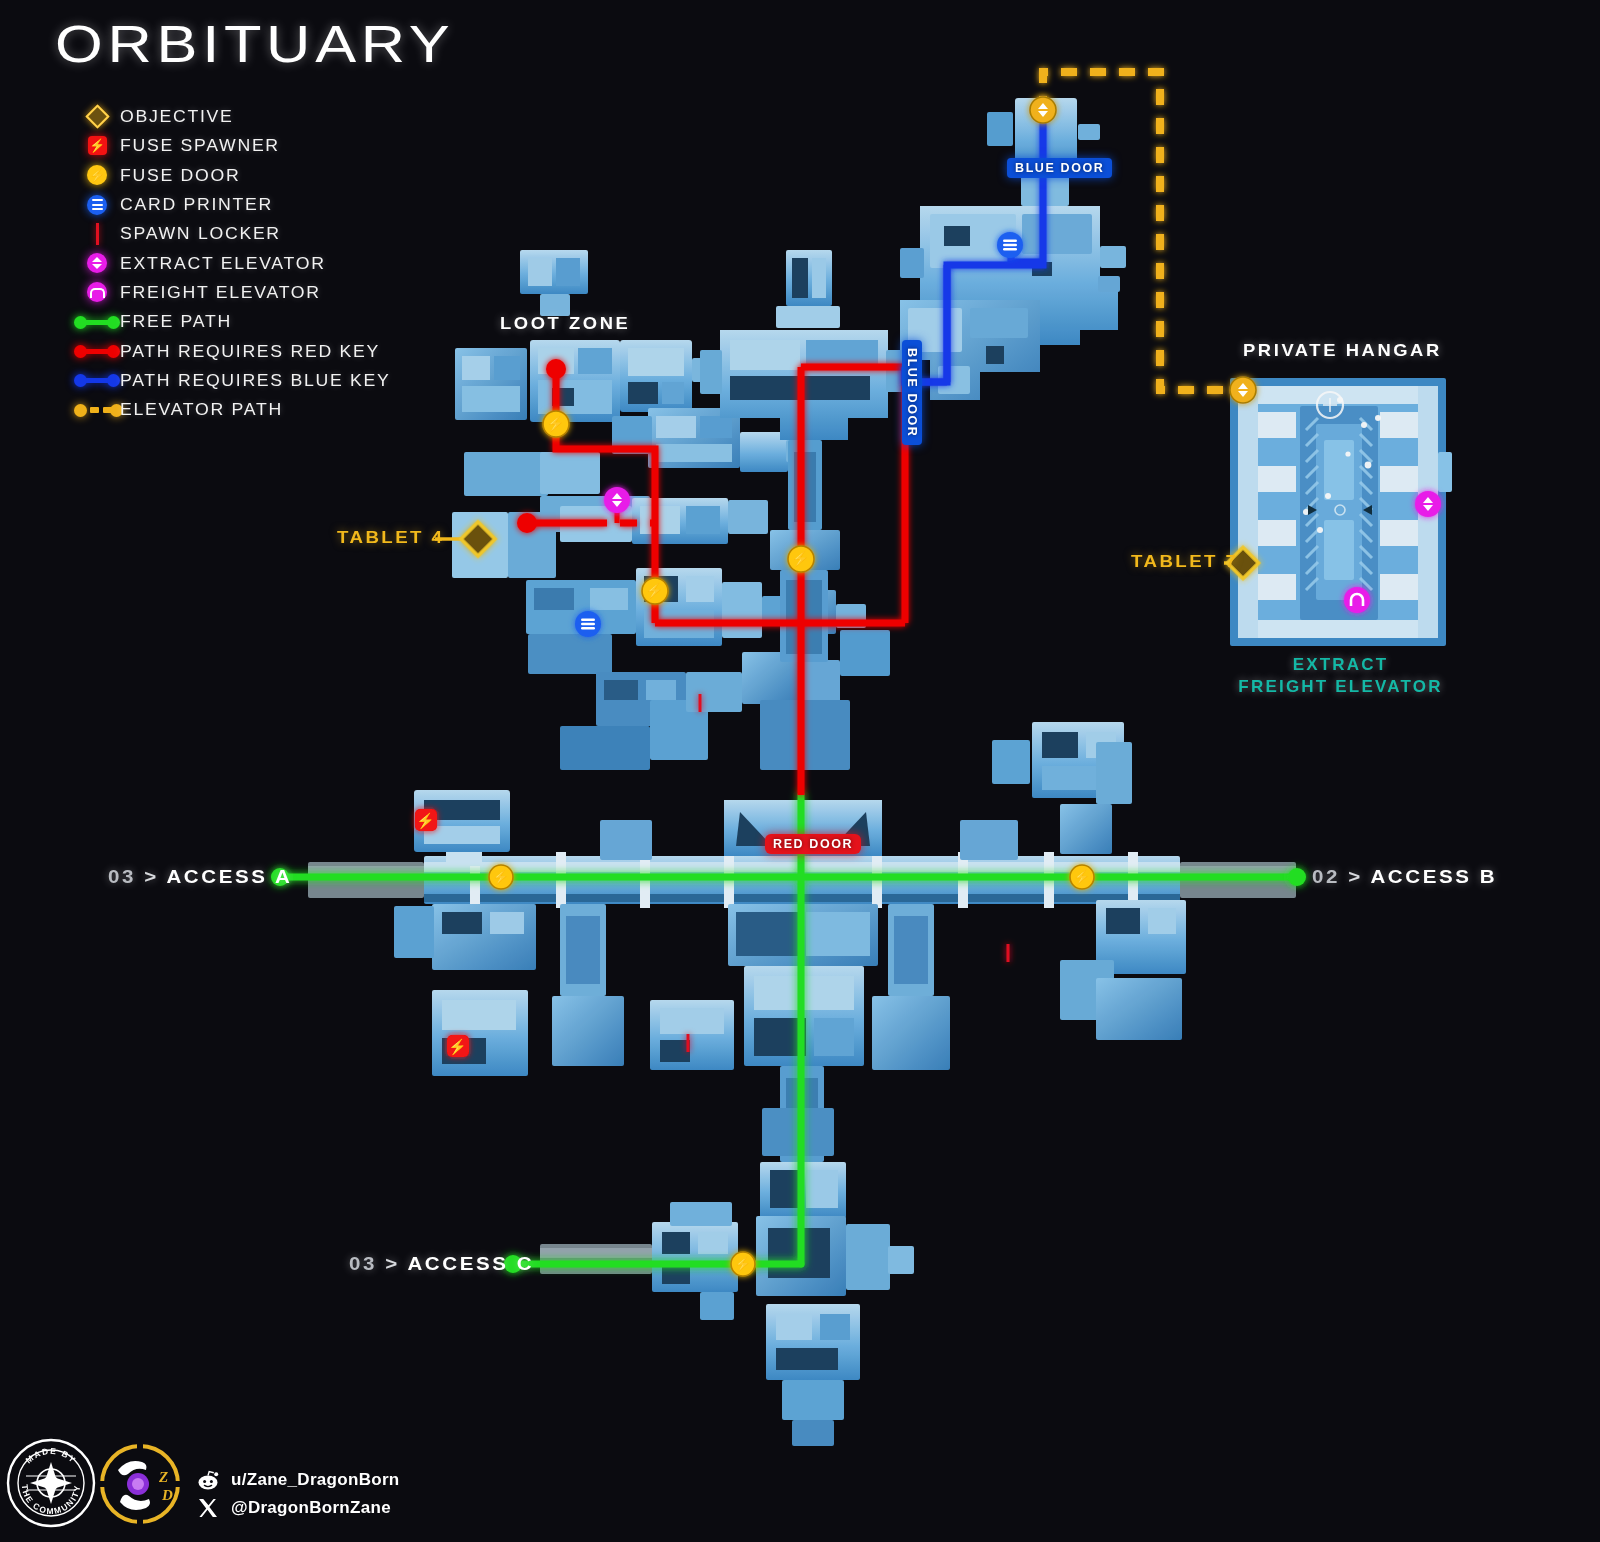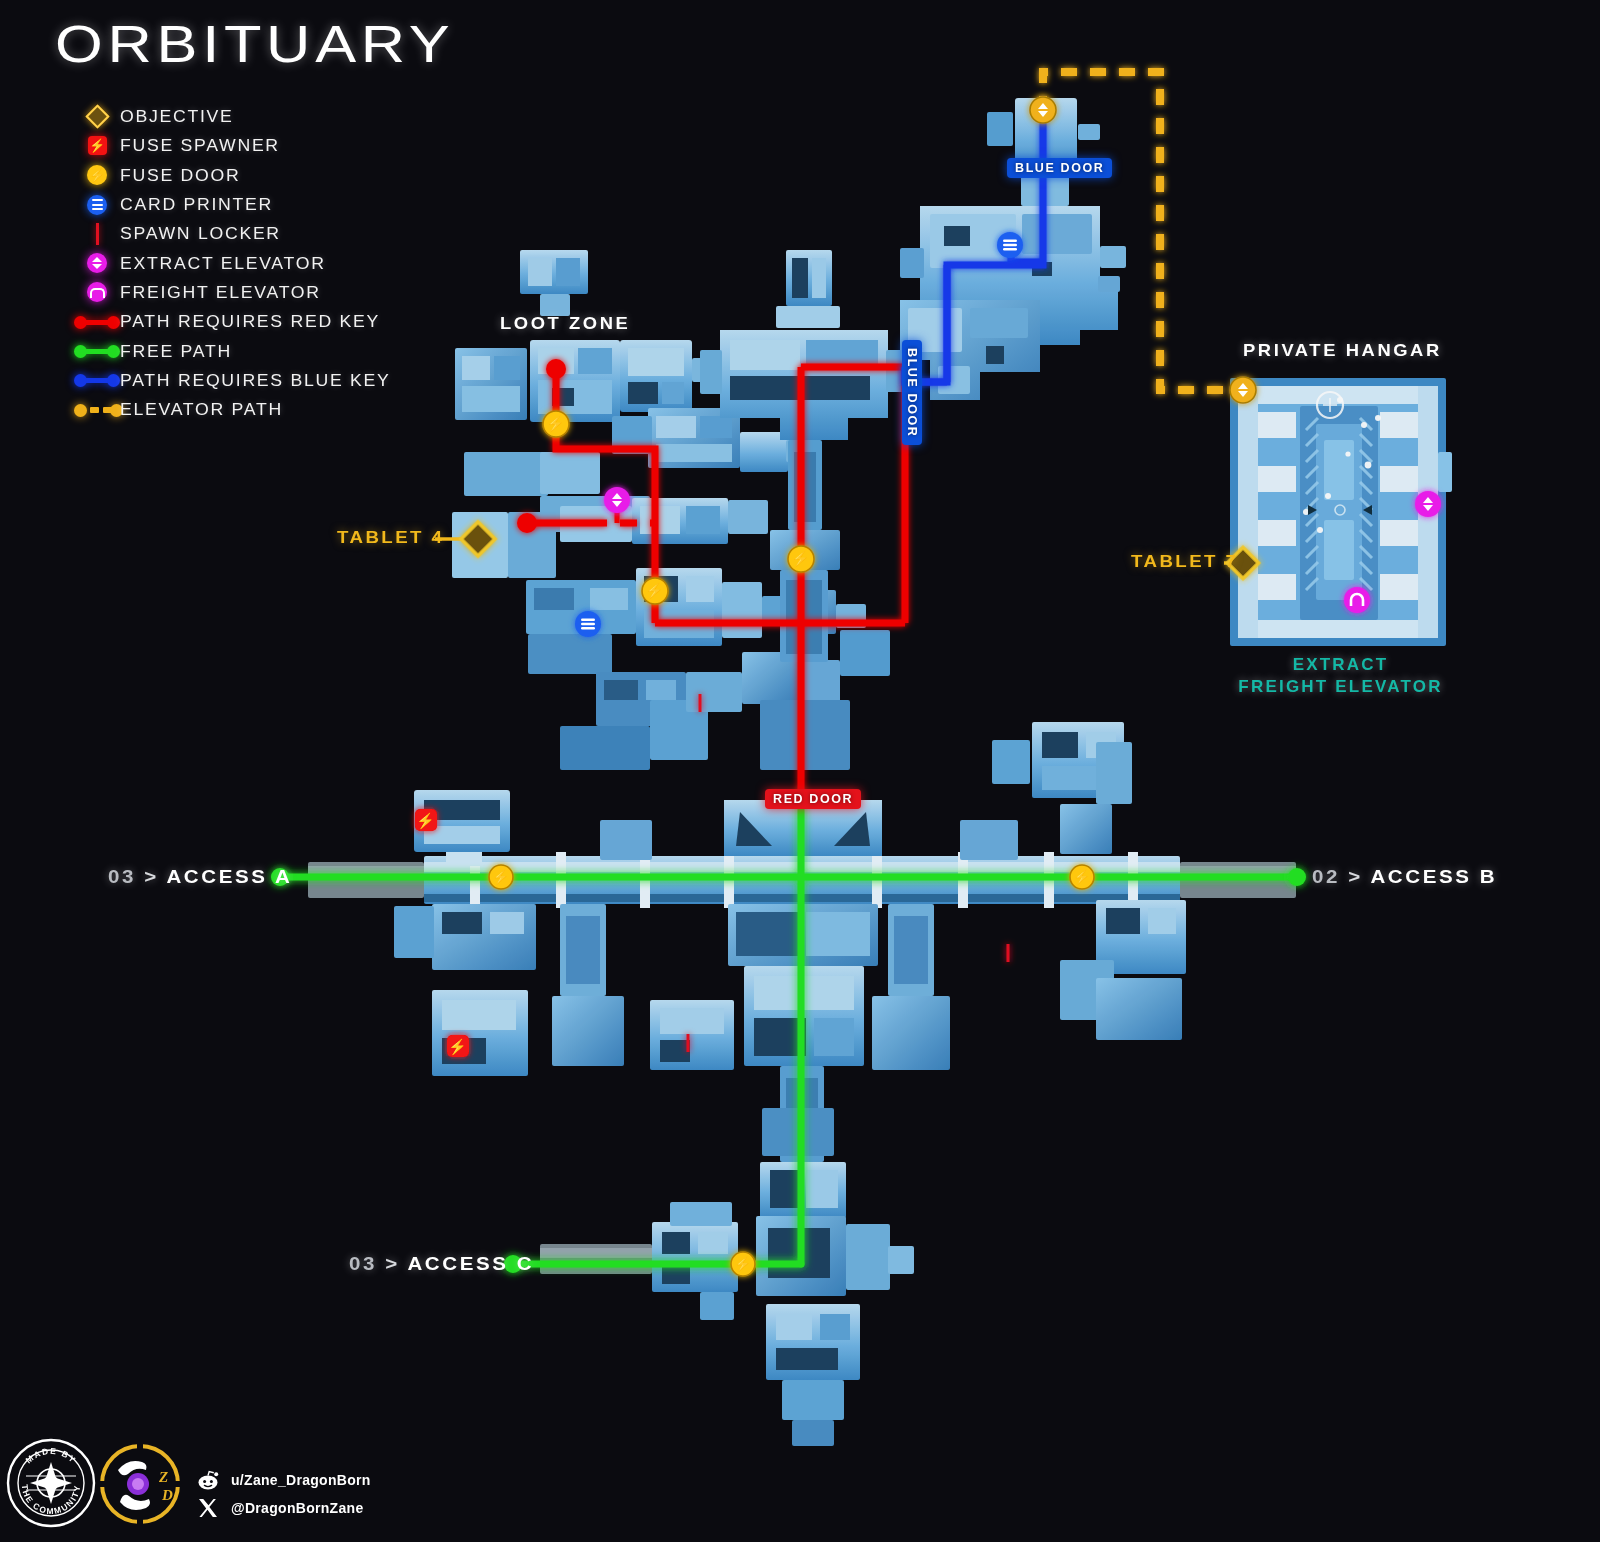--- a/index.html
+++ b/index.html
@@ -100,21 +100,21 @@
     position:absolute;color:#14b8a6;font-size:17px;letter-spacing:2.2px;font-weight:bold;
     text-align:center;line-height:22px;white-space:nowrap;
     text-shadow:0 0 8px rgba(255,255,255,.4);
   }
 
   
   #footer{position:absolute;left:0;bottom:0;width:1600px;height:110px;}
   .fbadge{position:absolute;bottom:14px;}
   .handles{position:absolute;left:196px;bottom:20px;color:#fff;}
   .handle-row{display:flex;align-items:center;gap:11px;height:28px;}
-  .handle-txt{font-size:14px;font-weight:bold;letter-spacing:.3px;}
+  .handle-txt{font-size:17px;font-weight:bold;letter-spacing:.3px;}
 </style>
 </head>
 <body>
 
 <div id="stage">
 
   <div id="title">ORBITUARY</div>
 
   <div id="legend">
 
@@ -173,42 +173,42 @@
       <span class="leg-lbl">EXTRACT ELEVATOR</span>
     </div>
 
     <div class="leg-row">
       <span class="leg-ico">
         <span class="ic-freight">
             <u></u>
           </span>
       </span>
       <span class="leg-lbl">FREIGHT ELEVATOR</span>
-    </div>
-
-    <div class="leg-row">
-      <span class="leg-ico">
-        <span class="leg-path">
-          <span class="bar" style="background:#ee0000;box-shadow:0 0 8px rgba(238,0,0,.8)"></span>
-          <span class="dot l" style="background:#ee0000;box-shadow:0 0 8px rgba(238,0,0,.8)"></span>
-          <span class="dot r" style="background:#ee0000;box-shadow:0 0 8px rgba(238,0,0,.8)"></span>
-        </span>
-      </span>
-      <span class="leg-lbl">PATH REQUIRES RED KEY</span>
     </div>
 
     <div class="leg-row">
       <span class="leg-ico" style="flex:0 0 46px">
         <span class="leg-path">
           <span class="bar" style="background:#22dd22;box-shadow:0 0 8px rgba(34,221,34,.8)"></span>
           <span class="dot l" style="background:#22dd22;box-shadow:0 0 8px rgba(34,221,34,.8)"></span>
           <span class="dot r" style="background:#22dd22;box-shadow:0 0 8px rgba(34,221,34,.8)"></span>
         </span>
       </span>
       <span class="leg-lbl">FREE PATH</span>
+    </div>
+
+    <div class="leg-row">
+      <span class="leg-ico">
+        <span class="leg-path">
+          <span class="bar" style="background:#ee0000;box-shadow:0 0 8px rgba(238,0,0,.8)"></span>
+          <span class="dot l" style="background:#ee0000;box-shadow:0 0 8px rgba(238,0,0,.8)"></span>
+          <span class="dot r" style="background:#ee0000;box-shadow:0 0 8px rgba(238,0,0,.8)"></span>
+        </span>
+      </span>
+      <span class="leg-lbl">PATH REQUIRES RED KEY</span>
     </div>
 
     <div class="leg-row">
       <span class="leg-ico">
         <span class="leg-path">
           <span class="bar" style="background:#1438e8;box-shadow:0 0 8px rgba(20,56,232,.8)"></span>
           <span class="dot l" style="background:#1438e8;box-shadow:0 0 8px rgba(20,56,232,.8)"></span>
           <span class="dot r" style="background:#1438e8;box-shadow:0 0 8px rgba(20,56,232,.8)"></span>
         </span>
       </span>
@@ -677,21 +677,21 @@
   <div class="tabletlabel" style="left:337px;top:528px;">TABLET 4</div>
   <div class="tabletlabel" style="left:1131px;top:552px;">TABLET 7</div>
 
   <div class="center2" style="left:1238px;top:654px;width:205px;">
     <div>EXTRACT</div>
     <div>FREIGHT ELEVATOR</div>
   </div>
 
   <div class="doorchip blue" style="left:1007px;top:158px;">BLUE DOOR</div>
   <div class="doorchip blue vert" style="left:922px;top:340px;">BLUE DOOR</div>
-  <div class="doorchip red" style="left:765px;top:789px;">RED DOOR</div>
+  <div class="doorchip red" style="left:765px;top:834px;border-radius:6px;">RED DOOR</div>
 
   <div class="accesslabel" style="left:108px;top:866px;">
     <span class="num">03</span>
     <span class="gt">&gt;</span>
     <span>ACCESS A</span>
   </div>
   <div class="accesslabel" style="left:1312px;top:866px;">
     <span class="num">02</span>
     <span class="gt">&gt;</span>
     <span>ACCESS B</span>

